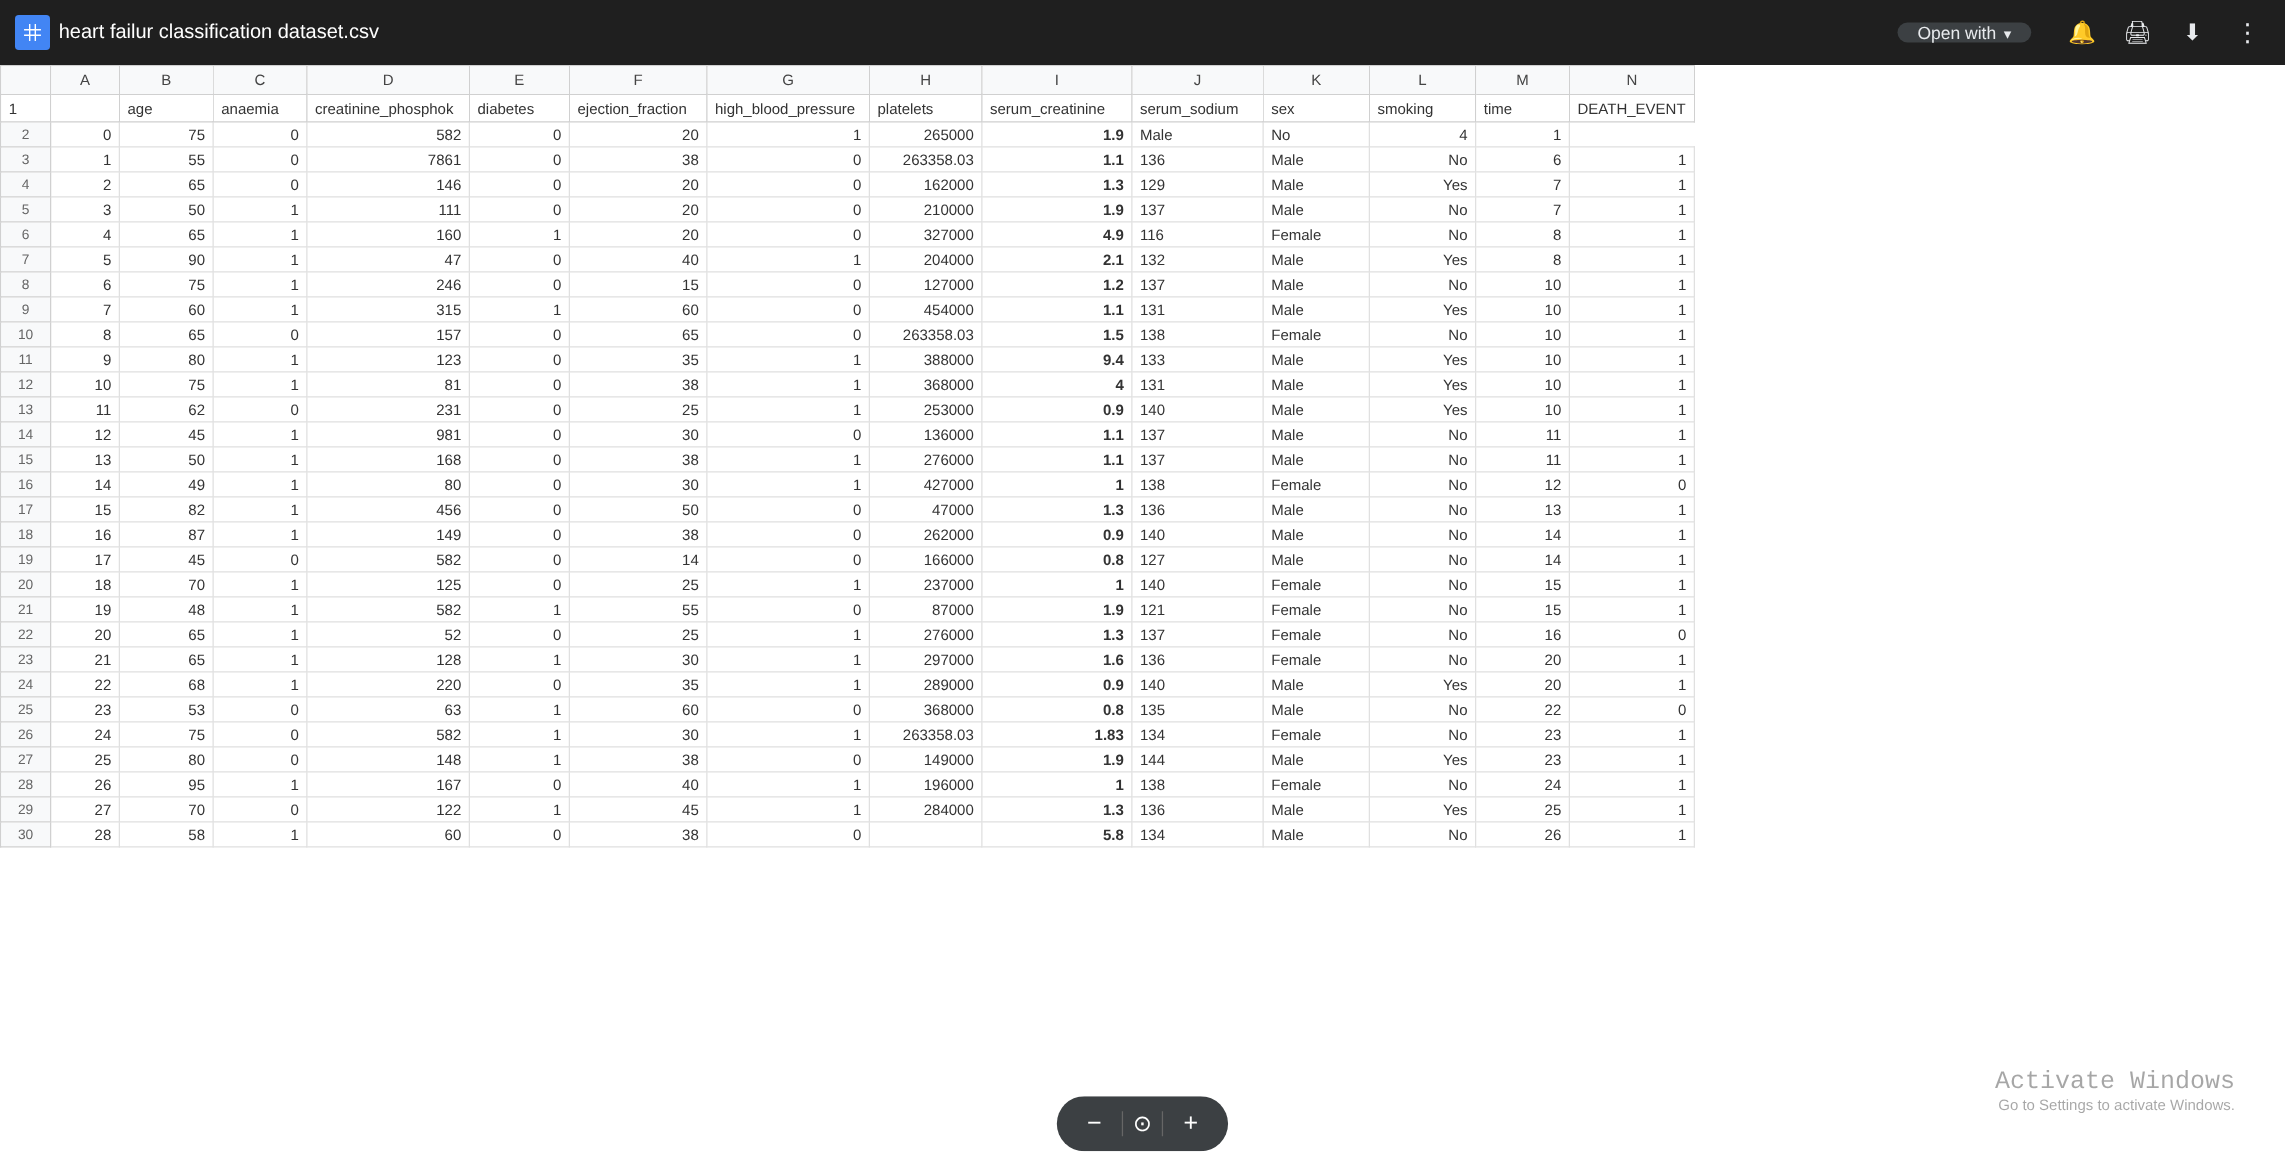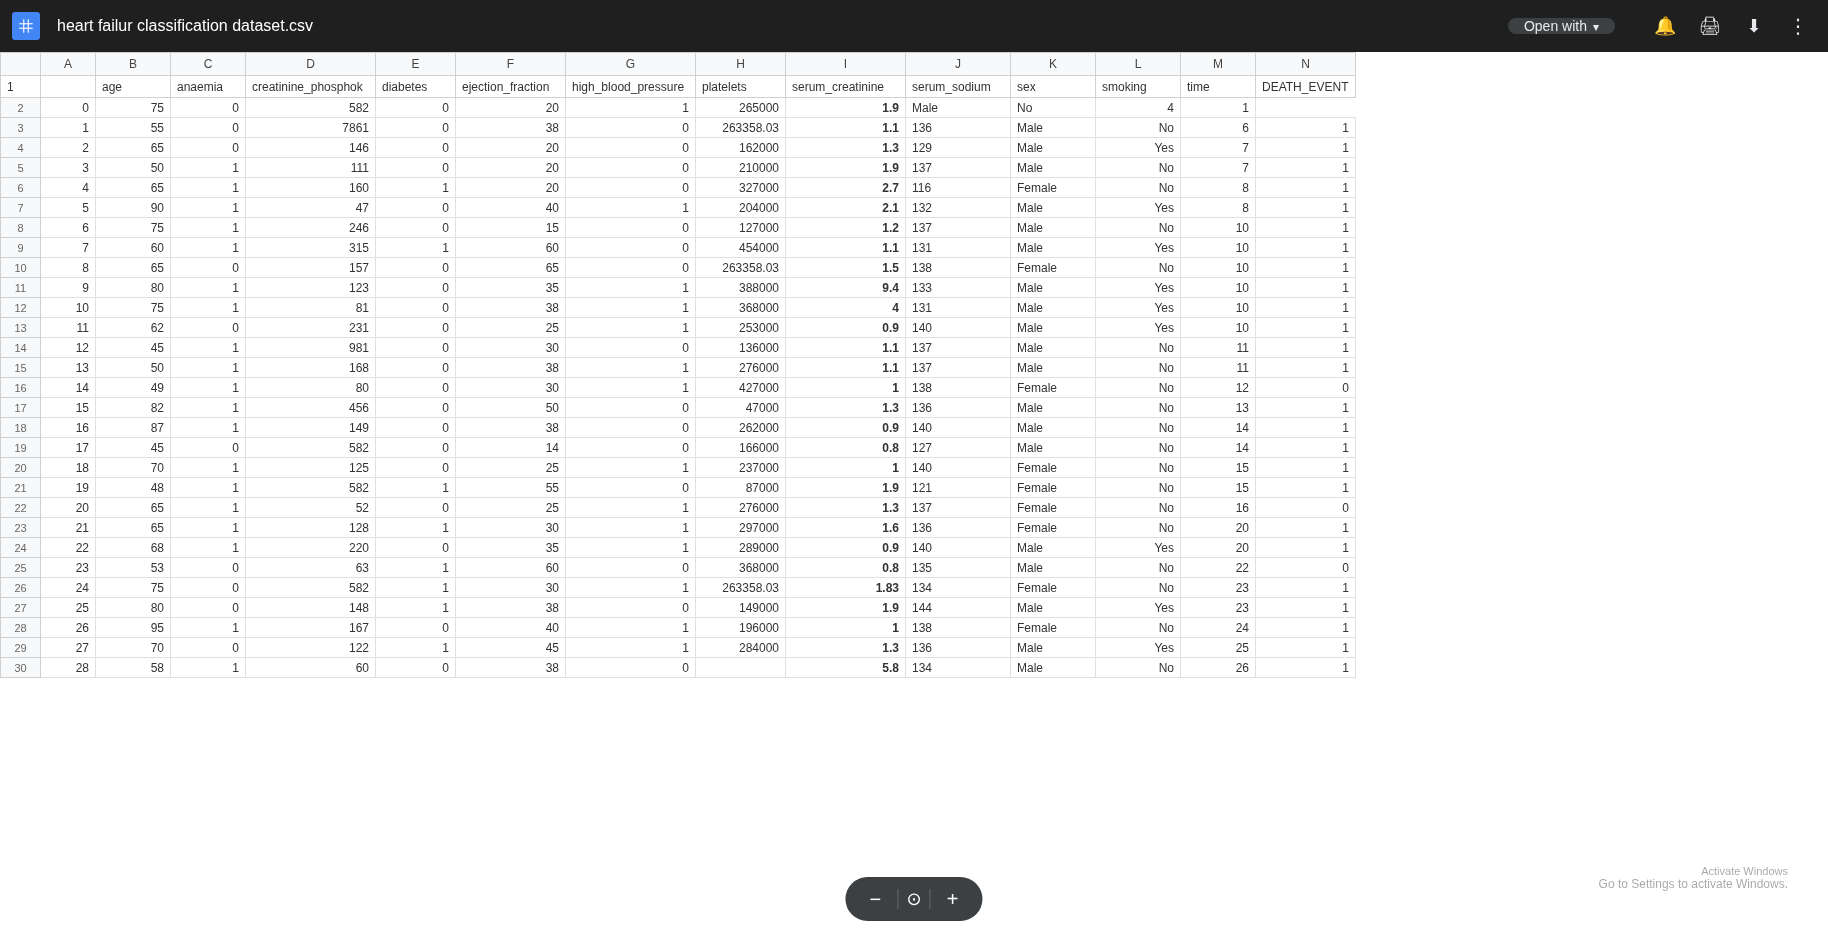--- a/index.html
+++ b/index.html
@@ -5,21 +5,21 @@
     * { margin: 0; padding: 0; box-sizing: border-box; }
     body { font-family: Arial, sans-serif; font-size: 12px; background: #fff; overflow: hidden; }
 
     
     #topbar {
       background: #1f1f1f;
       height: 52px;
       display: flex;
       align-items: center;
       padding: 0 12px;
-      gap: 17px;
+      gap: 7px;
     }
     #topbar-icon {
       width: 28px; height: 28px;
       background: #4285f4;
       border-radius: 3px;
       display: flex; align-items: center; justify-content: center;
       flex-shrink: 0;
     }
     #topbar-icon svg { width: 18px; height: 18px; }
     #file-title {
@@ -191,22 +191,23 @@
     #activate-windows {
       position: fixed;
       bottom: 50px;
       right: 40px;
       color: rgba(0,0,0,0.35);
       text-align: right;
       pointer-events: none;
       z-index: 50;
     }
     #activate-windows .title {
-      font-size: 11px;
+      font-size: 20px;
       font-weight: 400;
+      font-family: Liberation Mono, monospace;
     }
     #activate-windows .subtitle {
       font-size: 12px;
     }
 
     
     .chevron-down::after {
       content: '▾';
       font-size: 12px;
     }
@@ -356,21 +357,21 @@
         <tr>
           <td class="row-num">6</td>
           <td class="col-a">4</td>
           <td class="col-b">65</td>
           <td class="col-c">1</td>
           <td class="col-d">160</td>
           <td class="col-e">1</td>
           <td class="col-f">20</td>
           <td class="col-g">0</td>
           <td class="col-h">327000</td>
-          <td class="col-i">2.7</td>
+          <td class="col-i">4.9</td>
           <td class="col-j text-cell">116</td>
           <td class="col-k text-cell">Female</td>
           <td class="col-l">No</td>
           <td class="col-m">8</td>
           <td class="col-n">1</td>
         </tr>
         <tr>
           <td class="row-num">7</td>
           <td class="col-a">5</td>
           <td class="col-b">90</td>

